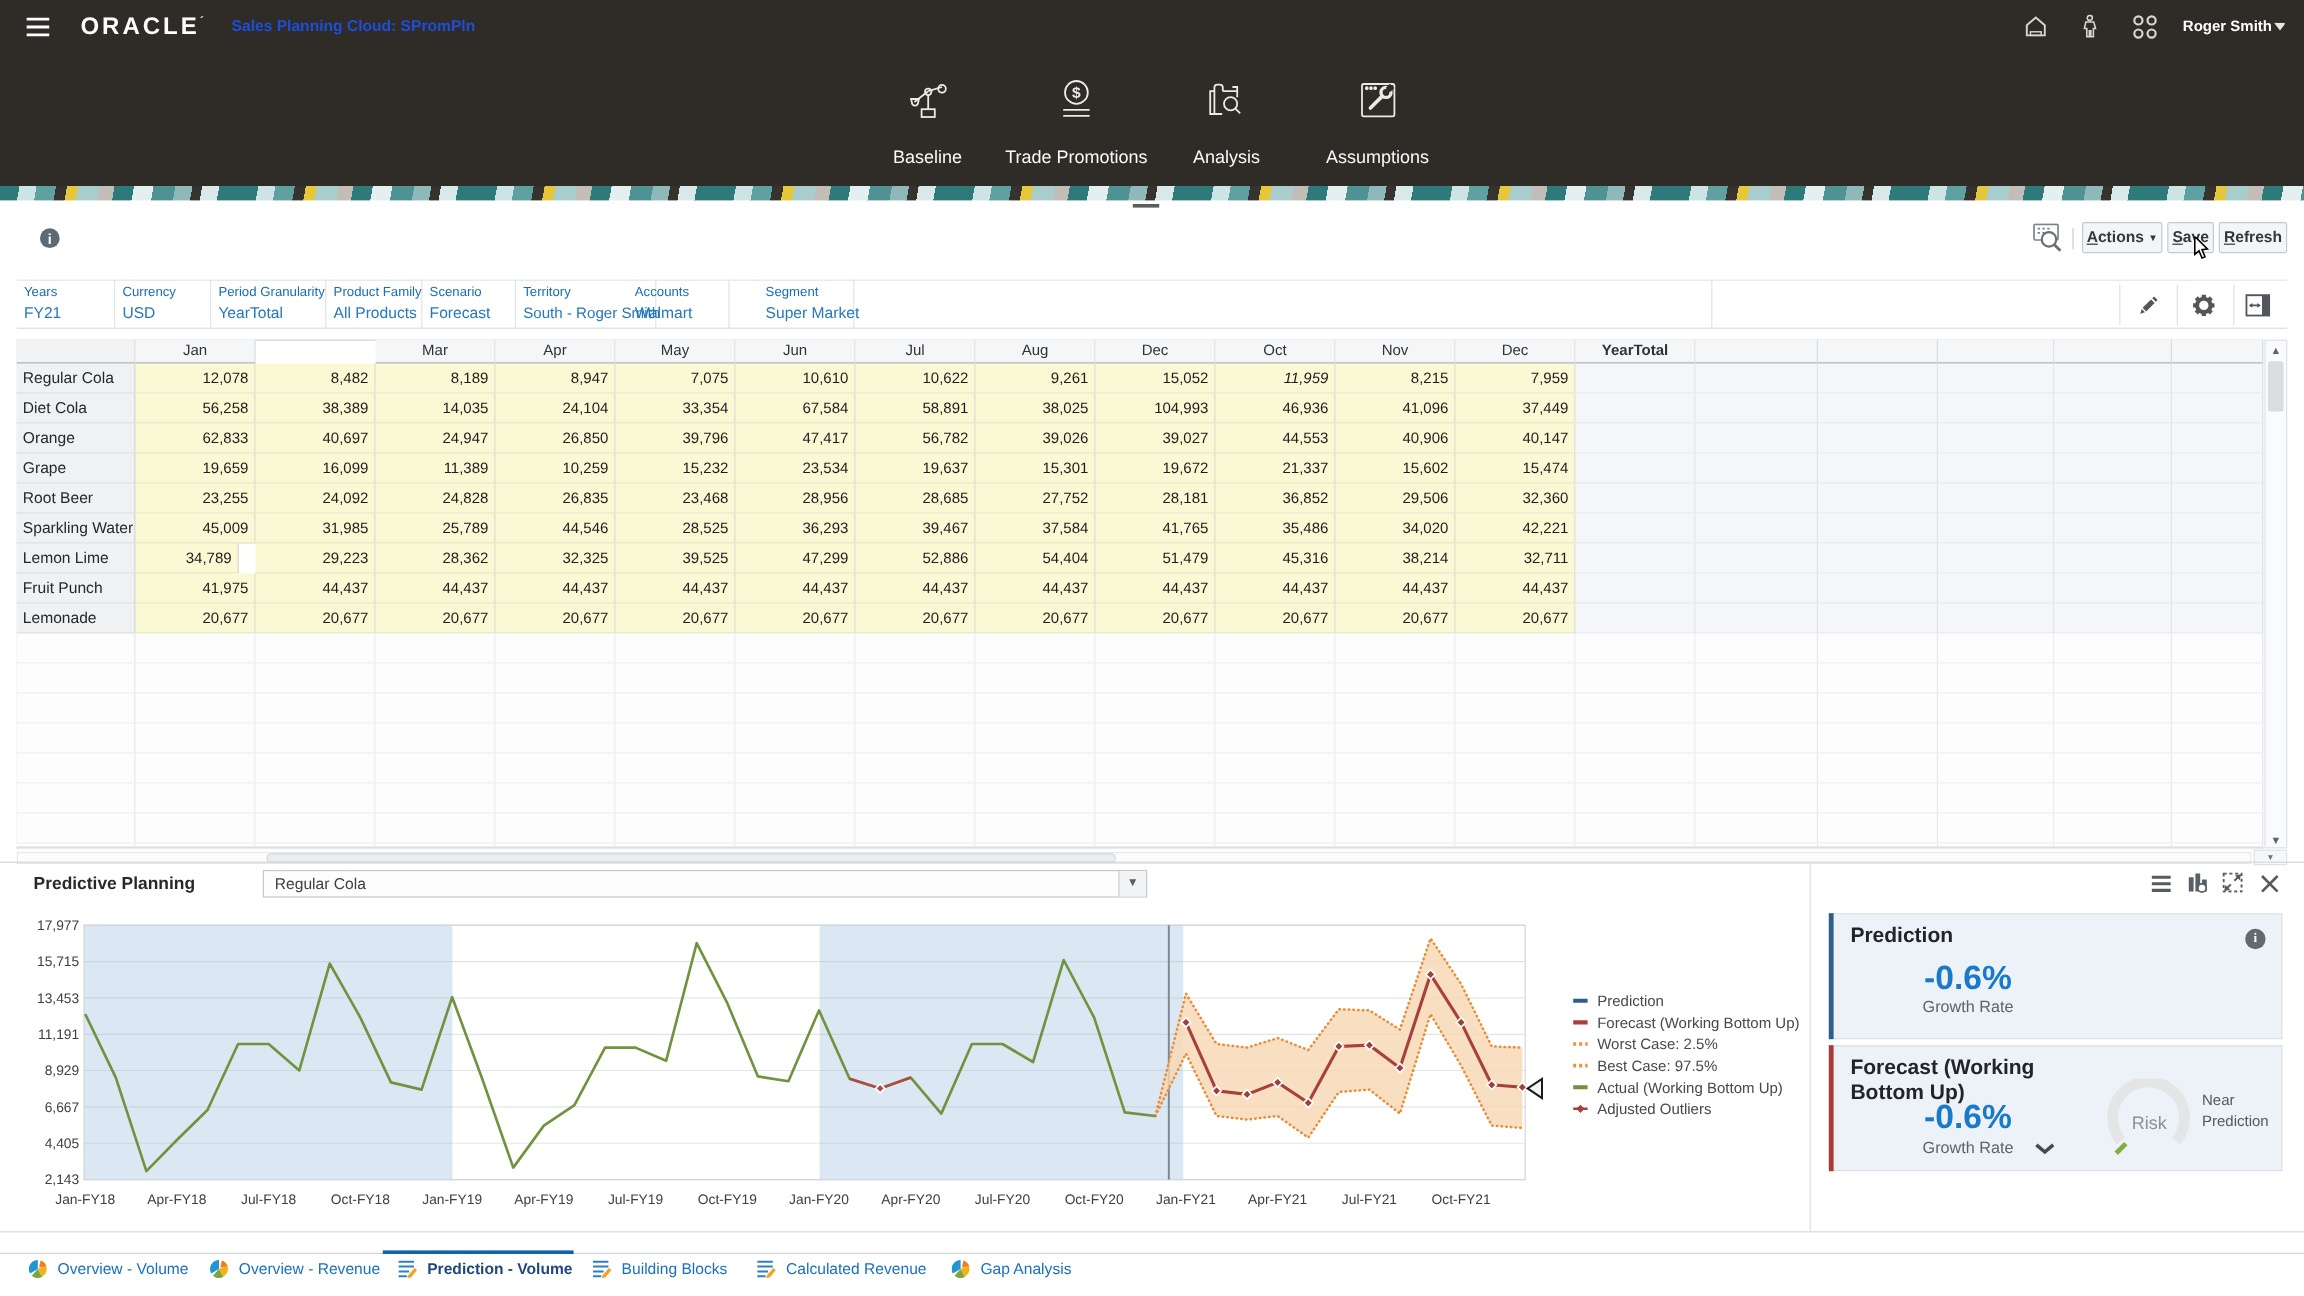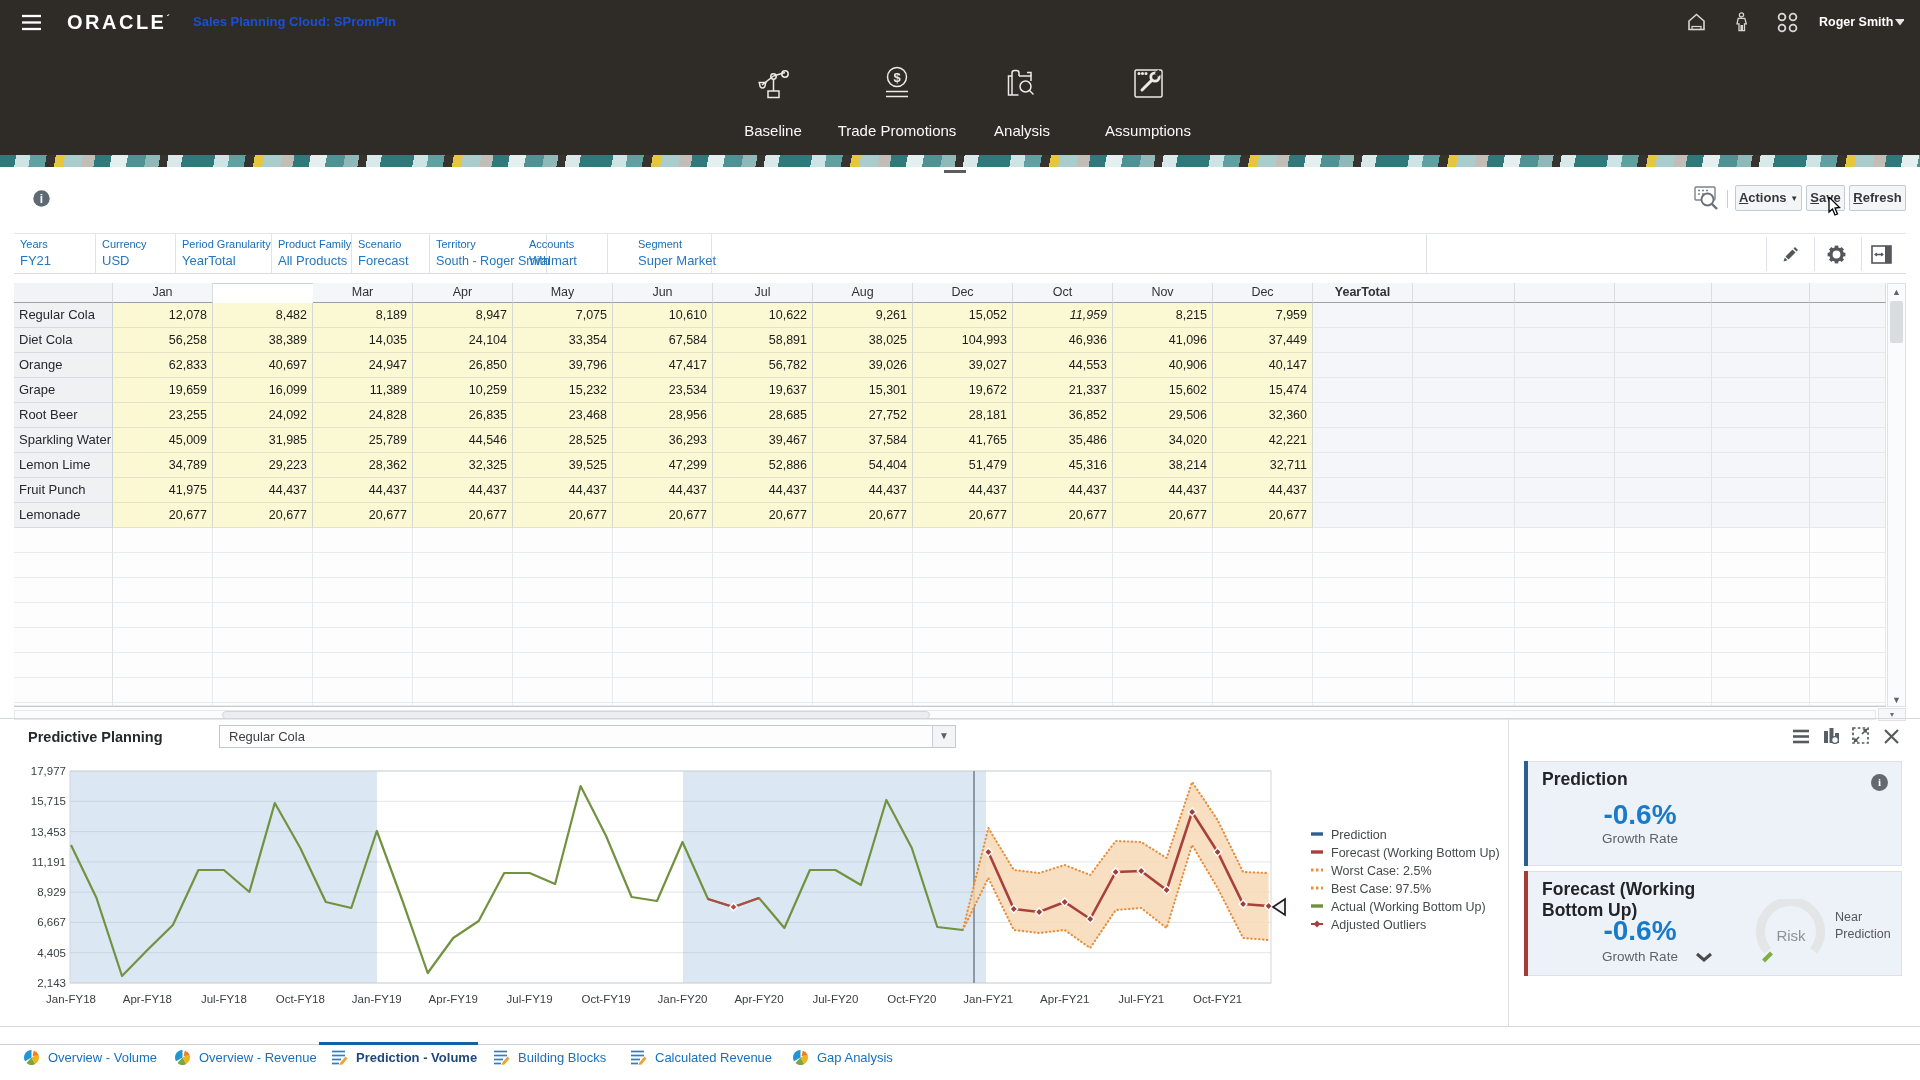--- a/index.html
+++ b/index.html
@@ -360,21 +360,21 @@
     <div class="dc" style="left:1013px;top:428px;width:100px;">35,486</div>
     <div class="dc" style="left:1113px;top:428px;width:100px;">34,020</div>
     <div class="dc" style="left:1213px;top:428px;width:100px;">42,221</div>
     <div class="ec" style="left:1313px;top:428px;width:100px;"></div>
     <div class="ec" style="left:1413px;top:428px;width:102px;"></div>
     <div class="ec" style="left:1515px;top:428px;width:100px;"></div>
     <div class="ec" style="left:1615px;top:428px;width:97px;"></div>
     <div class="ec" style="left:1712px;top:428px;width:98px;"></div>
     <div class="ec" style="left:1810px;top:428px;width:76px;"></div>
     <div class="rl" style="top:453px;left:14px;">Lemon Lime</div>
-    <div class="dc" style="left:113px;top:453px;width:100px;">34,789</div>
+    <div class="dc" style="left:113px;top:453px;width:86px;">34,789</div>
     <div class="dc" style="left:213px;top:453px;width:100px;">29,223</div>
     <div class="dc" style="left:313px;top:453px;width:100px;">28,362</div>
     <div class="dc" style="left:413px;top:453px;width:100px;">32,325</div>
     <div class="dc" style="left:513px;top:453px;width:100px;">39,525</div>
     <div class="dc" style="left:613px;top:453px;width:100px;">47,299</div>
     <div class="dc" style="left:713px;top:453px;width:100px;">52,886</div>
     <div class="dc" style="left:813px;top:453px;width:100px;">54,404</div>
     <div class="dc" style="left:913px;top:453px;width:100px;">51,479</div>
     <div class="dc" style="left:1013px;top:453px;width:100px;">45,316</div>
     <div class="dc" style="left:1113px;top:453px;width:100px;">38,214</div>

